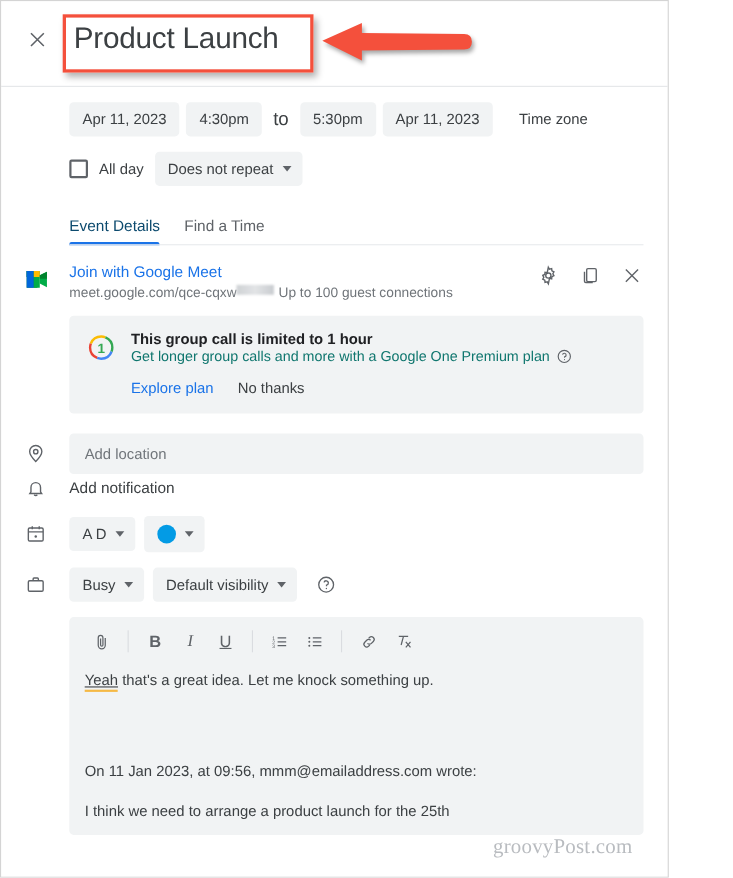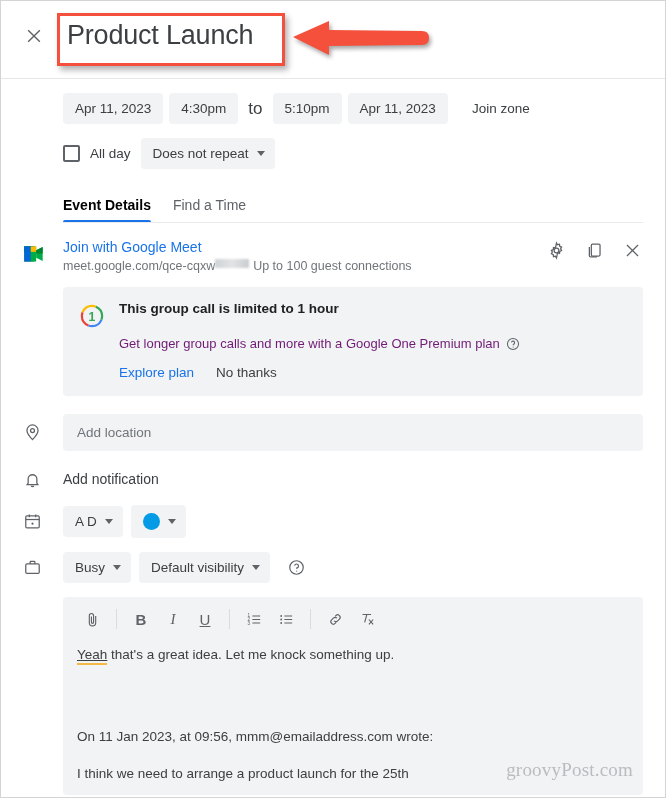--- a/index.html
+++ b/index.html
@@ -4,21 +4,21 @@
 <style>
   * { box-sizing: border-box; margin: 0; padding: 0; }
   html, body {
     width: 666px; height: 798px;
     background: #ffffff;
     font-family: "Liberation Sans", sans-serif;
     overflow: hidden;
   }
   .page {
     position: relative;
-    width: 666px; height: 798px;
+    width: 608px; height: 798px;
     background: #fff;
     border: 1px solid #d4d4d4;
   }
 
   
   .header {
     position: relative;
     height: 78px;
     border-bottom: 1px solid #e4e6e8;
   }
@@ -106,21 +106,21 @@
     display: flex; align-items: flex-end;
     margin: 28px 0 0 62px;
     gap: 22px;
     position: relative;
   }
   .tab {
     font-size: 14px; color: #5f6368;
     padding-bottom: 10px; cursor: pointer;
     position: relative;
   }
-  .tab.active { color: #000000; font-weight: 700; }
+  .tab.active { color: #0c4a6e; font-weight: 400; }
   .tab.active::after {
     content: ""; position: absolute;
     left: 0; right: 0; bottom: 0;
     height: 3px; background: #1a73e8;
     border-radius: 2px 2px 0 0;
   }
   .tabs-rule {
     position: absolute; left: 62px; right: 22px;
     height: 1px; background: #e8eaed;
     margin-top: -1px;
@@ -168,22 +168,22 @@
     border-radius: 4px;
     padding: 14px 16px 16px 16px;
     position: relative;
   }
   .promo-inner { display: flex; gap: 14px; }
   .g1-icon { flex: 0 0 auto; width: 26px; height: 26px; margin-top: 2px; }
   .promo-title {
     font-size: 13.5px; color: #202124; font-weight: 700;
   }
   .promo-desc {
-    font-size: 13px; color: #701a75;
-    margin-top: 20px;
+    font-size: 13px; color: #0f766e;
+    margin-top: 0;
     display: flex; align-items: center; gap: 6px;
   }
   .help-ic { width: 14px; height: 14px; color: #5f6368; cursor: pointer; }
   .promo-btns {
     margin-top: 14px; display: flex; align-items: center; gap: 22px;
   }
   .promo-primary {
     font-size: 13.5px; color: #1a73e8; font-weight: 500; cursor: pointer;
   }
   .promo-secondary { font-size: 13.5px; color: #3c4043; cursor: pointer; }
@@ -281,23 +281,23 @@
 
     <svg class="arrow-anno" viewBox="0 0 140 42">
       <path d="M4 18 L40 2 L40 11 L133 12 Q140 12 140 19 Q140 26 133 26 L40 27 L40 36 Z" fill="#f4503c"></path>
     </svg>
   </div>
 
   <div class="dt-row">
     <div class="chip">Apr 11, 2023</div>
     <div class="chip">4:30pm</div>
     <div class="plain-lbl">to</div>
-    <div class="chip">5:10pm</div>
+    <div class="chip">5:30pm</div>
     <div class="chip">Apr 11, 2023</div>
-    <div class="tz-lbl">Join zone</div>
+    <div class="tz-lbl">Time zone</div>
   </div>
 
   <div class="allday-row">
     <div class="checkbox"></div>
     <div class="allday-lbl">All day</div>
     <div class="chip-drop">
       <span>Does not repeat</span>
       <span class="caret"></span>
     </div>
   </div>
@@ -379,21 +379,21 @@
   <div class="frow" style="margin-top:18px;">
     <div class="frow-icon">
       <svg width="19" height="19" viewBox="0 0 24 24" fill="none" stroke="currentColor" stroke-width="1.6">
         <path d="M12 21 s7-7.2 7-11.5 A7 7 0 0 0 5 9.5 C5 13.8 12 21 12 21z"></path>
         <circle cx="12" cy="9.6" r="2.5"></circle>
       </svg>
     </div>
     <input class="loc-input" placeholder="Add location" style="">
   </div>
 
-  <div class="frow" style="margin-top:16px;text-align:right;">
+  <div class="frow" style="text-align:right;">
     <div class="frow-icon">
       <svg width="19" height="19" viewBox="0 0 24 24" fill="none" stroke="currentColor" stroke-width="1.6">
         <path d="M6.5 16.5 v-5 a5.5 5.5 0 0 1 11 0 v5 l1.3 2 H5.2z"></path>
         <path d="M10.3 19.8 a1.9 1.9 0 0 0 3.4 0"></path>
       </svg>
     </div>
     <div class="notif-lbl">Add notification</div>
   </div>
 
   <div class="frow" style="margin-top:14px; gap:8px;">

